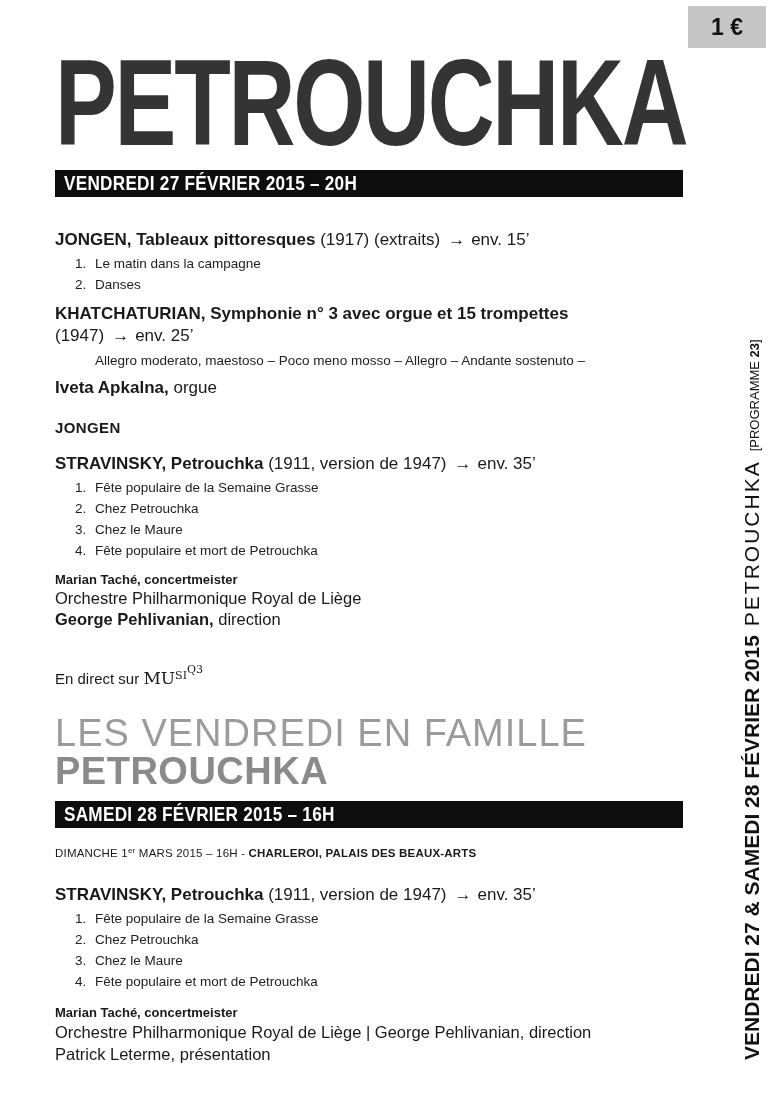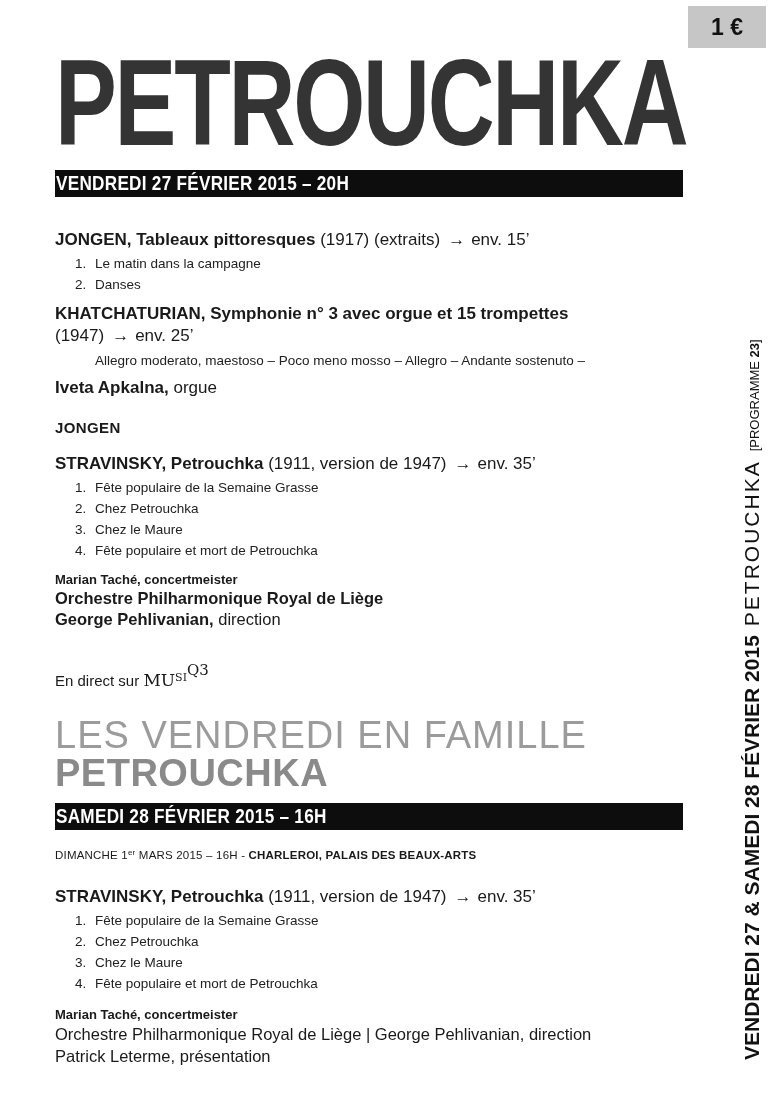--- a/index.html
+++ b/index.html
@@ -8,21 +8,21 @@
   .page { position:relative; width:781px; height:1109px; background:#fff; overflow:hidden; margin:0 auto; }
 
   .price-badge { position:absolute; top:6px; right:15px; width:78px; height:42px; background:#c6c6c6;
     display:flex; align-items:center; justify-content:center; font-size:23px; font-weight:700; color:#111; }
 
   .col { position:absolute; left:55px; top:0; width:628px; }
 
   .main-title { margin-top:56px; height:94px; font-size:122px; line-height:94px; font-weight:700;
     color:#343434; transform:scaleX(0.76); transform-origin:left center; letter-spacing:-3px; white-space:nowrap; }
 
-  .banner { height:27px; background:#0d0d0d; color:#fff; display:flex; align-items:center; padding-left:1px; overflow:hidden; }
+  .banner { height:27px; background:#0d0d0d; color:#fff; display:flex; align-items:center; padding-left:9px; overflow:hidden; }
   .banner-1 { margin-top:20px; }
   .banner-2 { margin-top:12px; }
   .banner .bt { font-size:19.5px; font-weight:700; letter-spacing:0.3px; transform:scaleX(0.88);
     transform-origin:left center; white-space:nowrap; }
 
   .works { margin-top:32px; }
   .work-title { font-size:17px; line-height:22px; }
   .work-title .b { font-weight:700; }
   .arrow { padding:0 6px 0 8px; }
   .mvt-list { margin:2px 0 8px 20px; }
@@ -33,27 +33,27 @@
 
   .soloist { font-size:17px; line-height:22px; }
   .soloist .b, .credit-line .b { font-weight:700; }
   .pause { margin-top:20px; font-size:15px; line-height:18px; font-weight:700; letter-spacing:0.4px; }
   .work-3 { margin-top:16px; }
   .w3-list { margin-bottom:10px; }
 
   .credit-small { font-size:13px; line-height:17px; font-weight:700; }
   .credit-line { font-size:16.5px; line-height:21px; }
   .credit-line2 { font-size:16.5px; line-height:22px; }
-  .credit-bold { font-weight:700; }
+  .credit-bold { font-weight:400; }
 
   .broadcast { margin-top:28px; font-size:15px; line-height:24px; }
   .musiq-logo { font-family:"DejaVu Serif", serif; }
   .musiq-mu { font-size:17px; }
   .musiq-si { font-size:11px; vertical-align:5px; }
-  .musiq-q3 { font-size:15px; vertical-align:11px; }
+  .musiq-q3 { font-size:11px; vertical-align:11px; }
 
   .sect2-light { margin-top:22px; font-size:38px; line-height:40px; font-weight:400; color:#9b9b9b; letter-spacing:1px; }
   .sect2-bold { font-size:38px; line-height:36px; font-weight:700; color:#8a8a8a; letter-spacing:0.5px; }
 
   .extra-date { margin-top:16px; font-size:11.5px; line-height:14px; letter-spacing:0.2px; }
   .extra-date .b { font-weight:700; }
   .sup { font-size:8px; vertical-align:4px; }
 
   .work-4 { margin-top:24px; }
   .credits-2 { margin-top:12px; }

